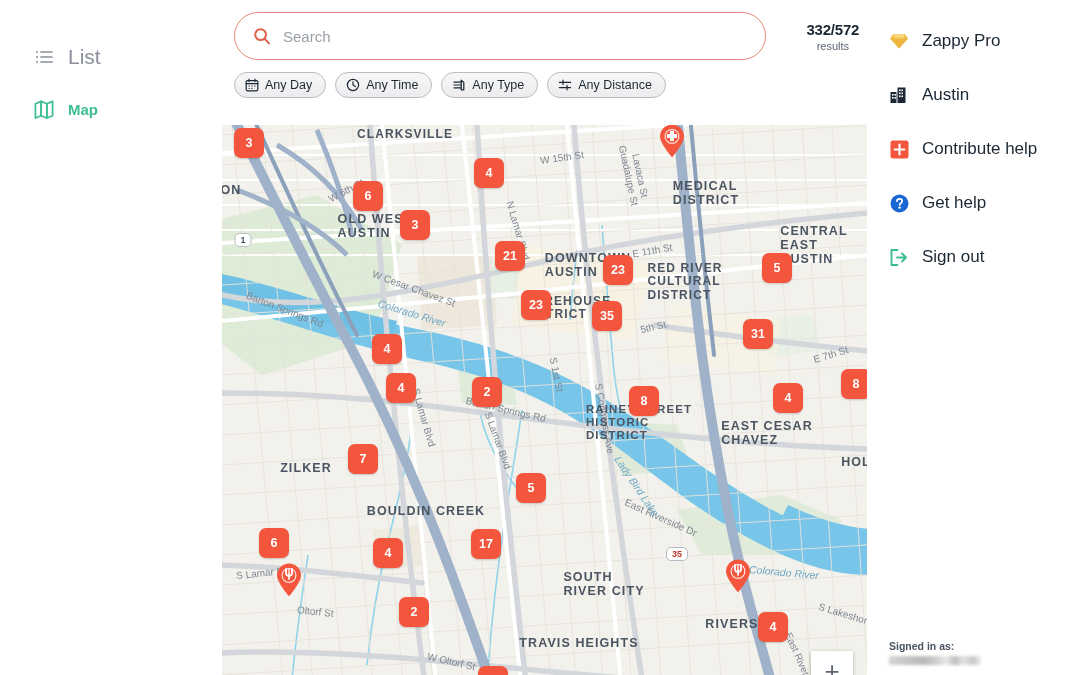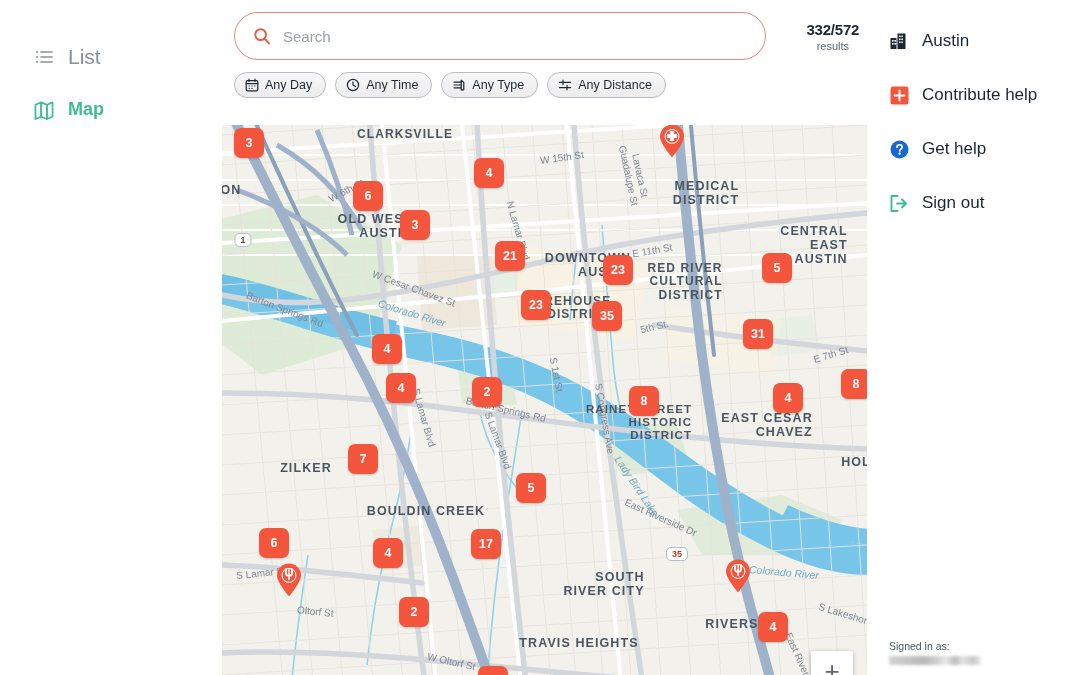--- a/index.html
+++ b/index.html
@@ -14,21 +14,21 @@
   
   .sidebar {
     width: 222px; height: 675px; background:#fff;
     padding-top: 30px; flex: 0 0 222px;
   }
   .nav-item {
     display:flex; align-items:center; gap:14px;
     padding: 15px 0 15px 34px; cursor:pointer;
     color:#8a9099; font-size:21px;
   }
-  .nav-item.active { color:#3ebd93; font-weight:bold; font-size:18px; }
+  .nav-item.active { color:#3ebd93; font-weight:bold; font-size:15px; }
   .nav-ico { width:20px; height:20px; display:flex; align-items:center; justify-content:center; flex:0 0 20px; }
   .nav-ico svg { display:block; }
 
   
   .center { position:relative; width:645px; flex:0 0 645px; height:675px; background:#fff; }
 
   .searchrow {
     display:flex; align-items:center; padding: 12px 0 0 12px; gap: 27px;
   }
   .searchbox {
@@ -70,21 +70,21 @@
     display:flex; align-items:center; justify-content:center;
     cursor:pointer; box-shadow:0 1px 2px rgba(0,0,0,.18);
     transform: translate(-50%,-50%);
   }
   .pin {
     position:absolute; width:26px; height:34px; cursor:pointer;
     transform: translate(-50%,-100%);
   }
   .maplabel {
     position:absolute; color:#4a5561; font-weight:bold;
-    text-align:right; letter-spacing:1.1px; line-height:1.12;
+    text-align:left; letter-spacing:1.1px; line-height:1.12;
     transform:translate(-50%,-50%); pointer-events:none; font-size:11px;
   }
   .streetlabel {
     position:absolute; color:#7d8792; font-size:10px;
     transform-origin:center; pointer-events:none; white-space:nowrap;
   }
   .waterlabel { position:absolute; color:#6fa8c6; font-size:10.5px; font-style:italic; pointer-events:none; white-space:nowrap; }
 
   .zoomctl {
     position:absolute; right:14px; bottom:0px; width:42px;
@@ -103,21 +103,21 @@
   }
   .r-item {
     display:flex; align-items:center; gap:13px;
     padding: 17px 0 17px 22px; cursor:pointer;
     font-size:17px; color:#1b2733;
   }
   .r-ico { width:20px; height:20px; flex:0 0 20px; display:flex; align-items:center; justify-content:center; }
   .signed {
     position:absolute; left:22px; bottom:10px;
   }
-  .signed-label { font-size:10.5px; color:#4a5561; }
+  .signed-label { font-size:10.5px; color:#4a5561;font-weight:bold; }
   .blurname { margin-top:4px; width:92px; height:9px;
     background: linear-gradient(90deg,#d4d4d4 0%,#b8b8b8 38%,#cfcfcf 52%,#e8e8e8 62%,#bdbdbd 72%,#e3e3e3 80%,#c9c9c9 92%,#ededed 100%);
     filter: blur(1.4px); border-radius:1px;
   }
 </style>
 </head>
 <body>
 
 <div class="app">
 
@@ -342,21 +342,21 @@
           </div>
           <div class="maplabel" style="left: 345px; top: 183px; font-size: 12px;">
             <div>WAREHOUSE</div>
             <div>DISTRICT</div>
           </div>
           <div class="maplabel" style="left: 417px; top: 297px; font-size: 11.5px;">
             <div>RAINEY STREET</div>
             <div>HISTORIC</div>
             <div>DISTRICT</div>
           </div>
-          <div class="maplabel" style="left: 545px; top: 300px; font-size: 12.5px;">
+          <div class="maplabel" style="left: 545px; top: 308px; font-size: 12.5px;">
             <div>EAST CESAR</div>
             <div>CHAVEZ</div>
           </div>
           <div class="maplabel" style="left: 84px; top: 343px; font-size: 12.5px;">
             <div>ZILKER</div>
           </div>
           <div class="maplabel" style="left: 204px; top: 386px; font-size: 12.5px;">
             <div>BOULDIN CREEK</div>
           </div>
           <div class="maplabel" style="left: 382px; top: 459px; font-size: 12.5px;">
@@ -428,20 +428,30 @@
         </div>
 
       <div class="zoomctl">
         <div class="zoombtn">+</div>
       </div>
     </div>
   </div>
 
   <div class="rightpanel">
 
+    <div class="r-item">
+      <span class="r-ico">
+        <svg width="20" height="18" viewBox="0 0 20 18">
+          <path d="M4.2 2h11.6l3.4 4.4L10 16.6 1 6.4z" fill="#f2c14e"></path>
+          <path d="M4.2 2l2 4.4h7.6L15.8 2z" fill="#f7d77a"></path>
+          <path d="M1 6.4h18L10 16.6z" fill="#e8ad33" opacity="0.55"></path>
+        </svg>
+      </span>
+      <span>Zappy Pro</span>
+    </div>
 
     <div class="r-item">
       <span class="r-ico">
         <svg width="20" height="18" viewBox="0 0 20 18">
           <rect x="1.5" y="6" width="6" height="11" fill="#1b2733"></rect>
           <rect x="8.5" y="1.5" width="8" height="15.5" fill="#1b2733"></rect>
           <g fill="#ffffff">
             <rect x="3" y="8" width="1.6" height="1.6"></rect>
               <rect x="5.4" y="8" width="1.6" height="1.6"></rect>
             <rect x="3" y="11" width="1.6" height="1.6"></rect>

